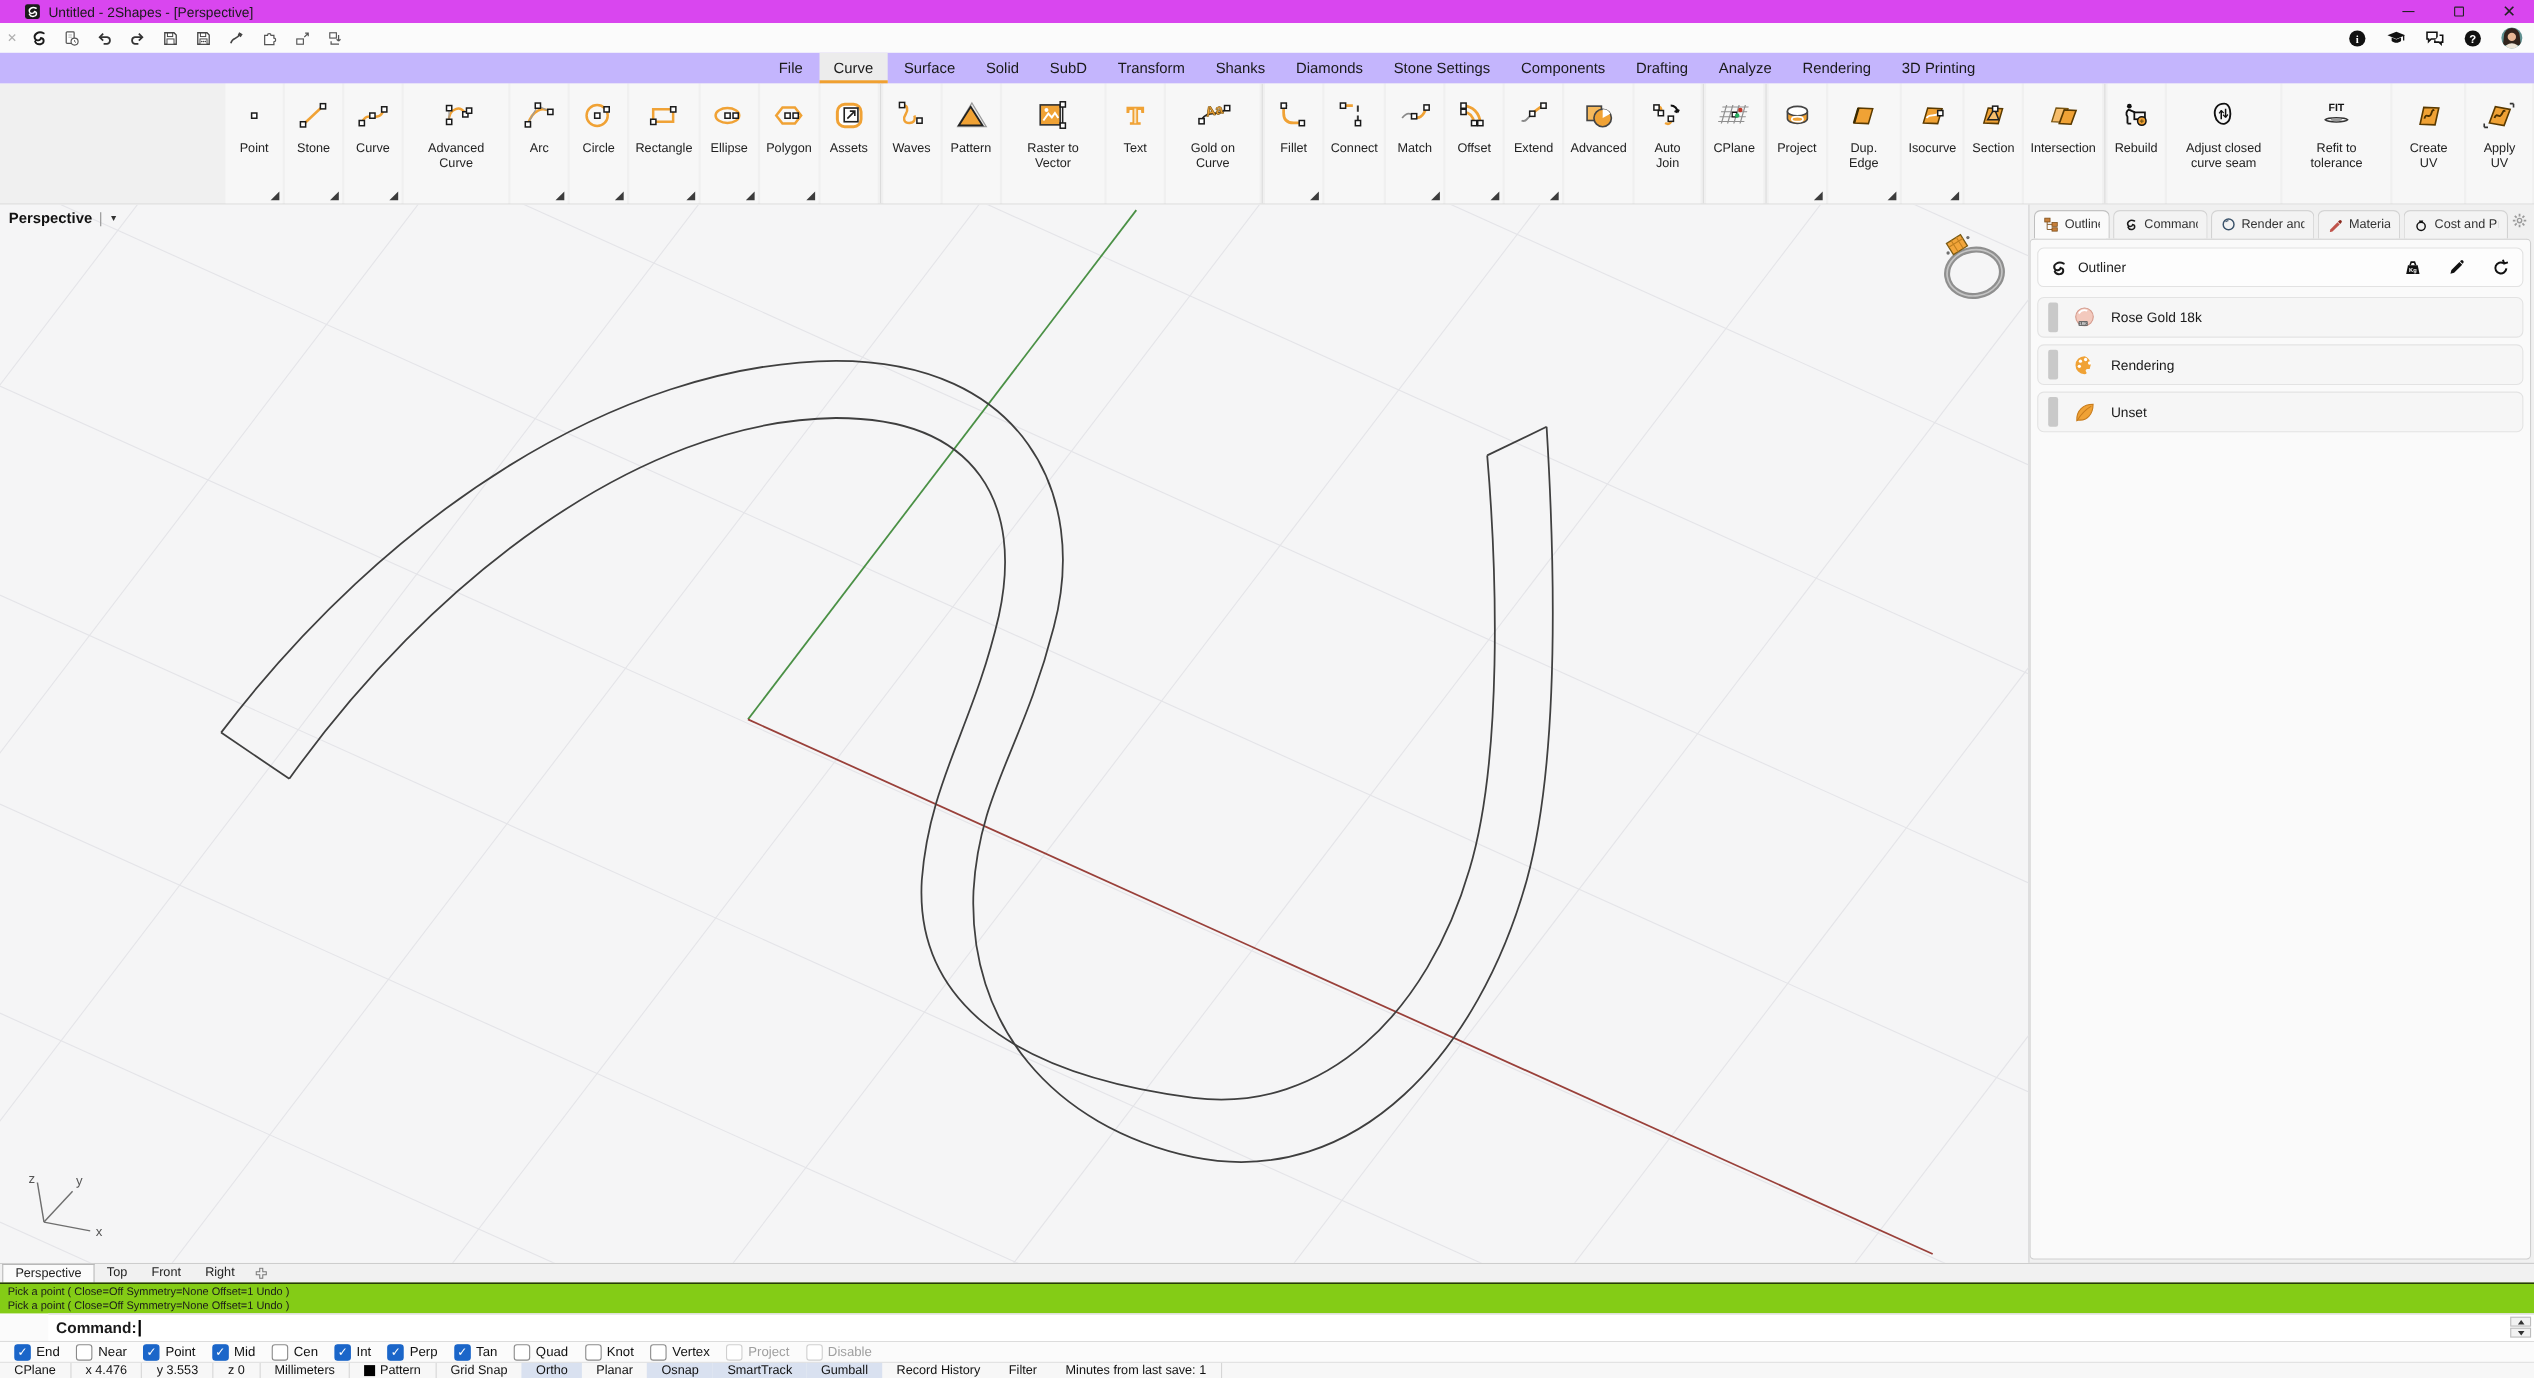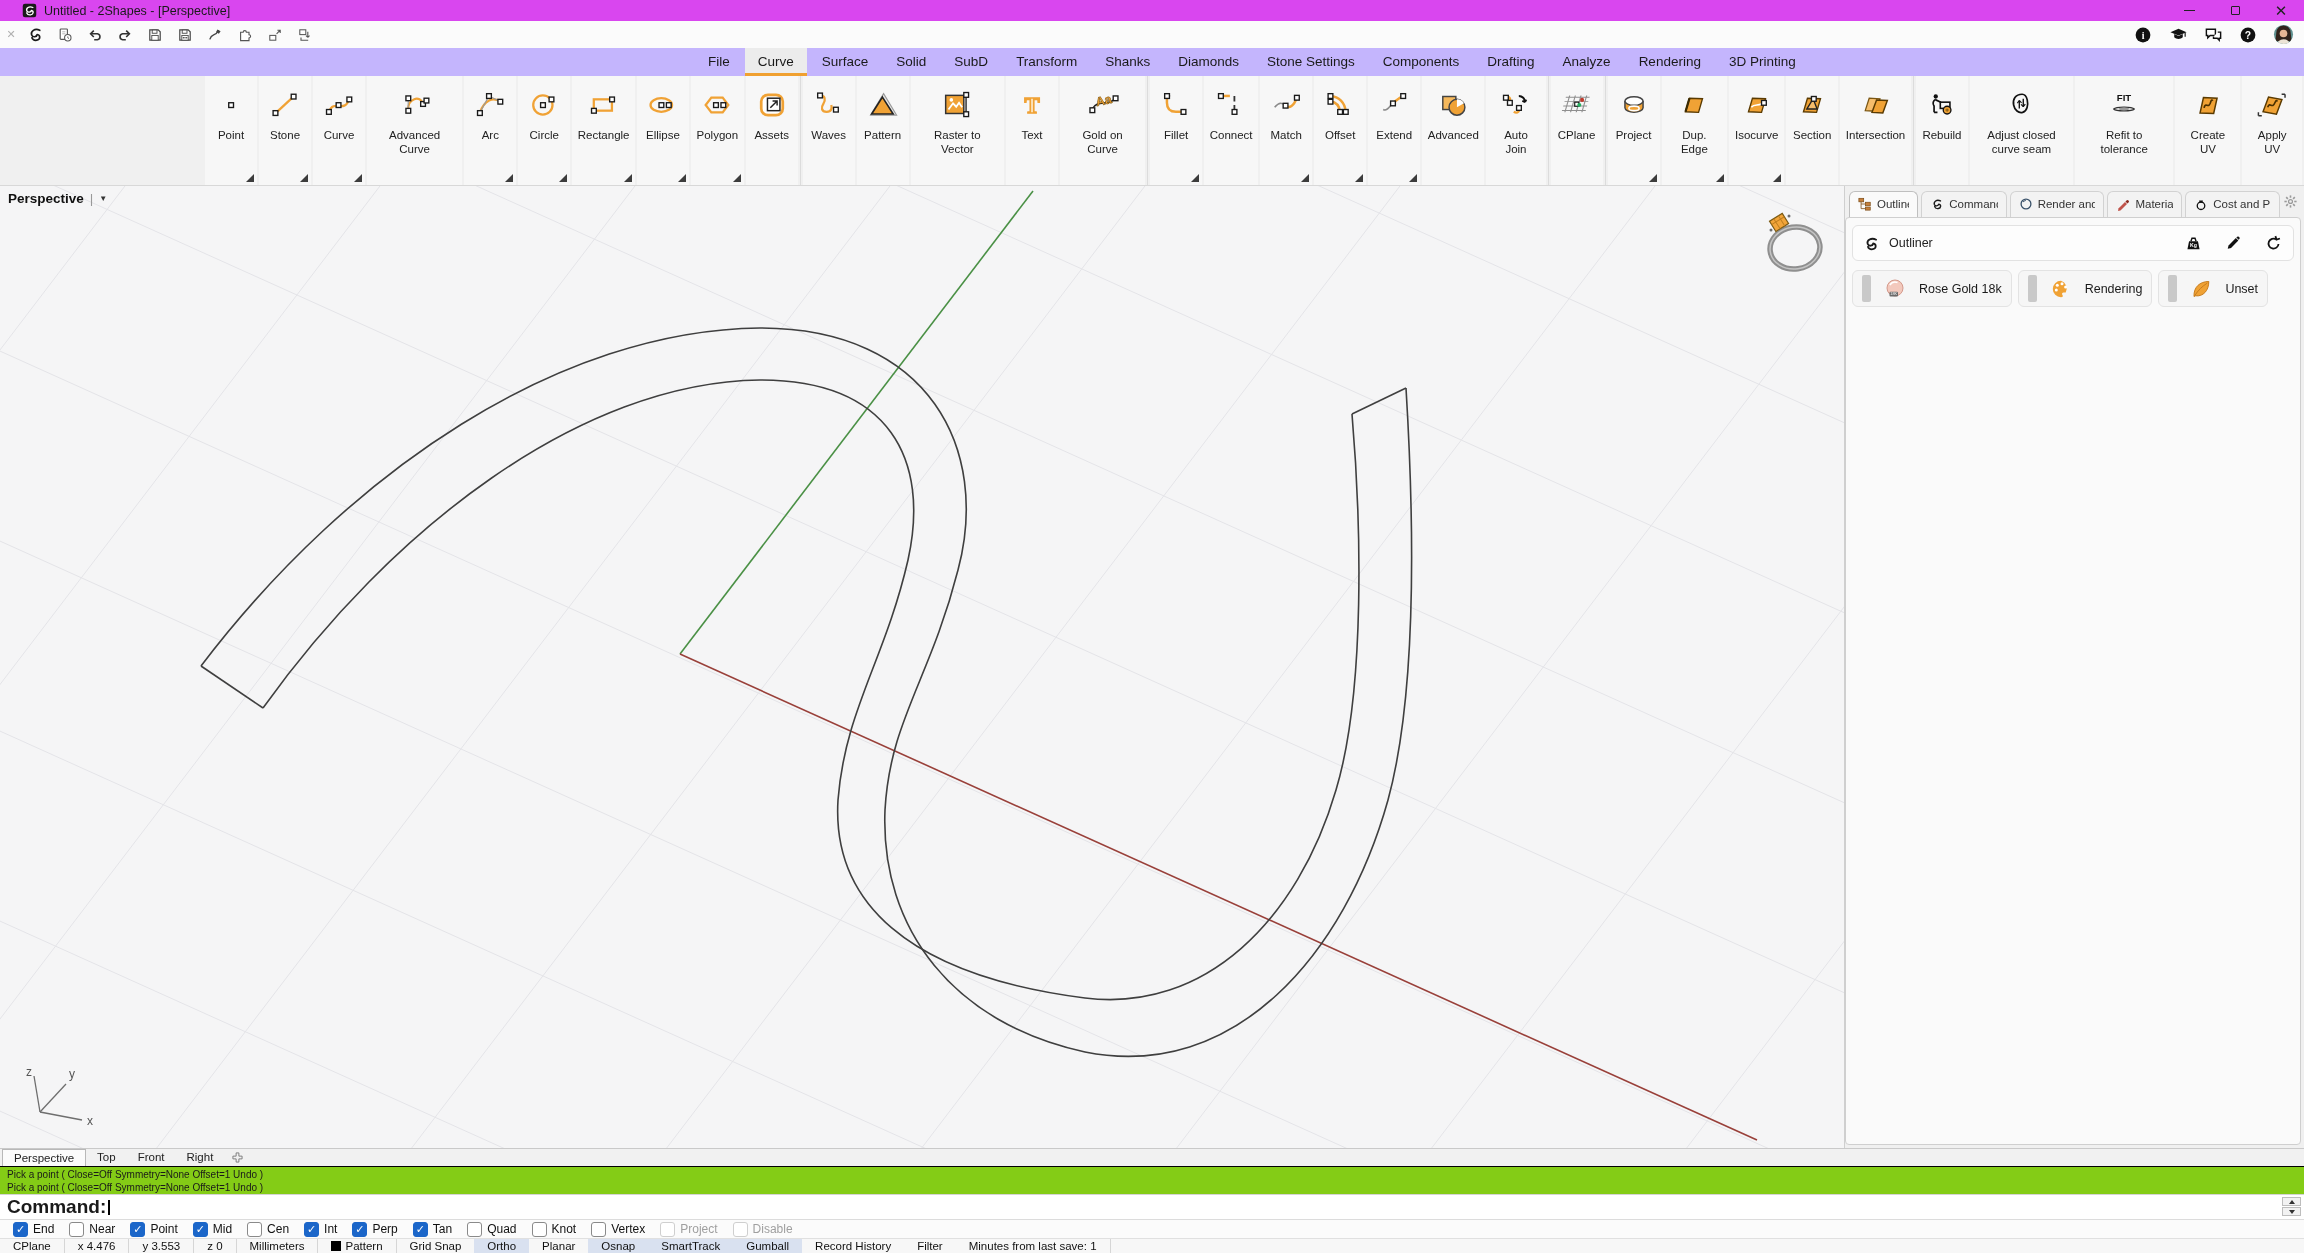--- a/index.html
+++ b/index.html
@@ -60,37 +60,37 @@
     border:1px solid #d2d2d2; border-bottom:none; border-radius:6px 6px 0 0;
     background:#f3f3f3; color:#333; white-space:nowrap; overflow:hidden; flex:0 1 auto; min-width:0; }
   .ptab.active { background:#fafafa; border-color:#bfbfbf; font-weight:normal; }
   .ptab .plbl { overflow:hidden; text-overflow:clip; white-space:nowrap; }
   .pgear { margin-left:auto; padding:0 4px 4px 0; }
   .panelbody { flex:1; margin:0 3px 3px 0; background:#fafafa; border:1px solid #cfcfcf;
     border-radius:4px; padding:7px 6px; display:flex; flex-direction:column; min-height:0; }
   .ohdr { display:flex; align-items:center; gap:9px; padding:7px 10px; background:#fdfdfd;
     border:1px solid #e2e2e2; border-radius:6px; font-size:12.5px; color:#222; }
   .ohdr-icons { margin-left:auto; display:flex; align-items:center; gap:20px; }
-  .olist { margin-top:9px; display:flex; gap:6px; }
+  .olist { margin-top:9px; display:flex; flex-direction:column; gap:6px; }
   .oitem { display:flex; align-items:center; gap:13px; height:37px; padding:4px 9px;
     background:#f6f6f6; border:1px solid #e3e3e3; border-radius:6px; font-size:12.5px; }
   .ohandle { width:9px; height:27px; background:#c9c9c9; border-radius:2px; flex:0 0 auto; }
 
   
   .vtabs { height:18px; display:flex; align-items:stretch; background:#f1f1f1;
     border-top:1px solid #c9c9c9; font-size:11.5px; padding-left:2px; }
   .vtab { padding:2px 11px 0; color:#222; }
   .vtab.active { background:#fbfbfb; border:1px solid #b8b8b8; border-bottom:none; }
   .vtab-plus { display:flex; align-items:center; padding:0 8px; }
 
   
   .history { height:28px; background:#84cc16; border-top:1px solid #000000; padding:1px 7px;
     font-size:10px; line-height:13px; color:#1a1a1a; }
   .cmdline { position:relative; height:23px; background:#ffffff; border-top:1px solid #d4d4d4;
-    display:flex; align-items:center; padding:12px 7px; font-size:19px; font-weight:bold; }
+    display:flex; align-items:center; padding:12px 7px; font-size:14px; font-weight:bold;margin-left:44px; }
   .caret { width:1.5px; height:15px; background:#000; margin-left:2px; }
   .spinner { position:absolute; right:3px; top:2px; display:flex; flex-direction:column; gap:1px; }
   .spin-btn { width:19px; height:9px; background:#f2f2f2; border:1px solid #bdbdbd;
     display:flex; align-items:center; justify-content:center; }
   .tri-up { width:0; height:0; border-left:3.5px solid transparent; border-right:3.5px solid transparent;
     border-bottom:4px solid #333; }
   .tri-dn { width:0; height:0; border-left:3.5px solid transparent; border-right:3.5px solid transparent;
     border-top:4px solid #333; }
 
   

